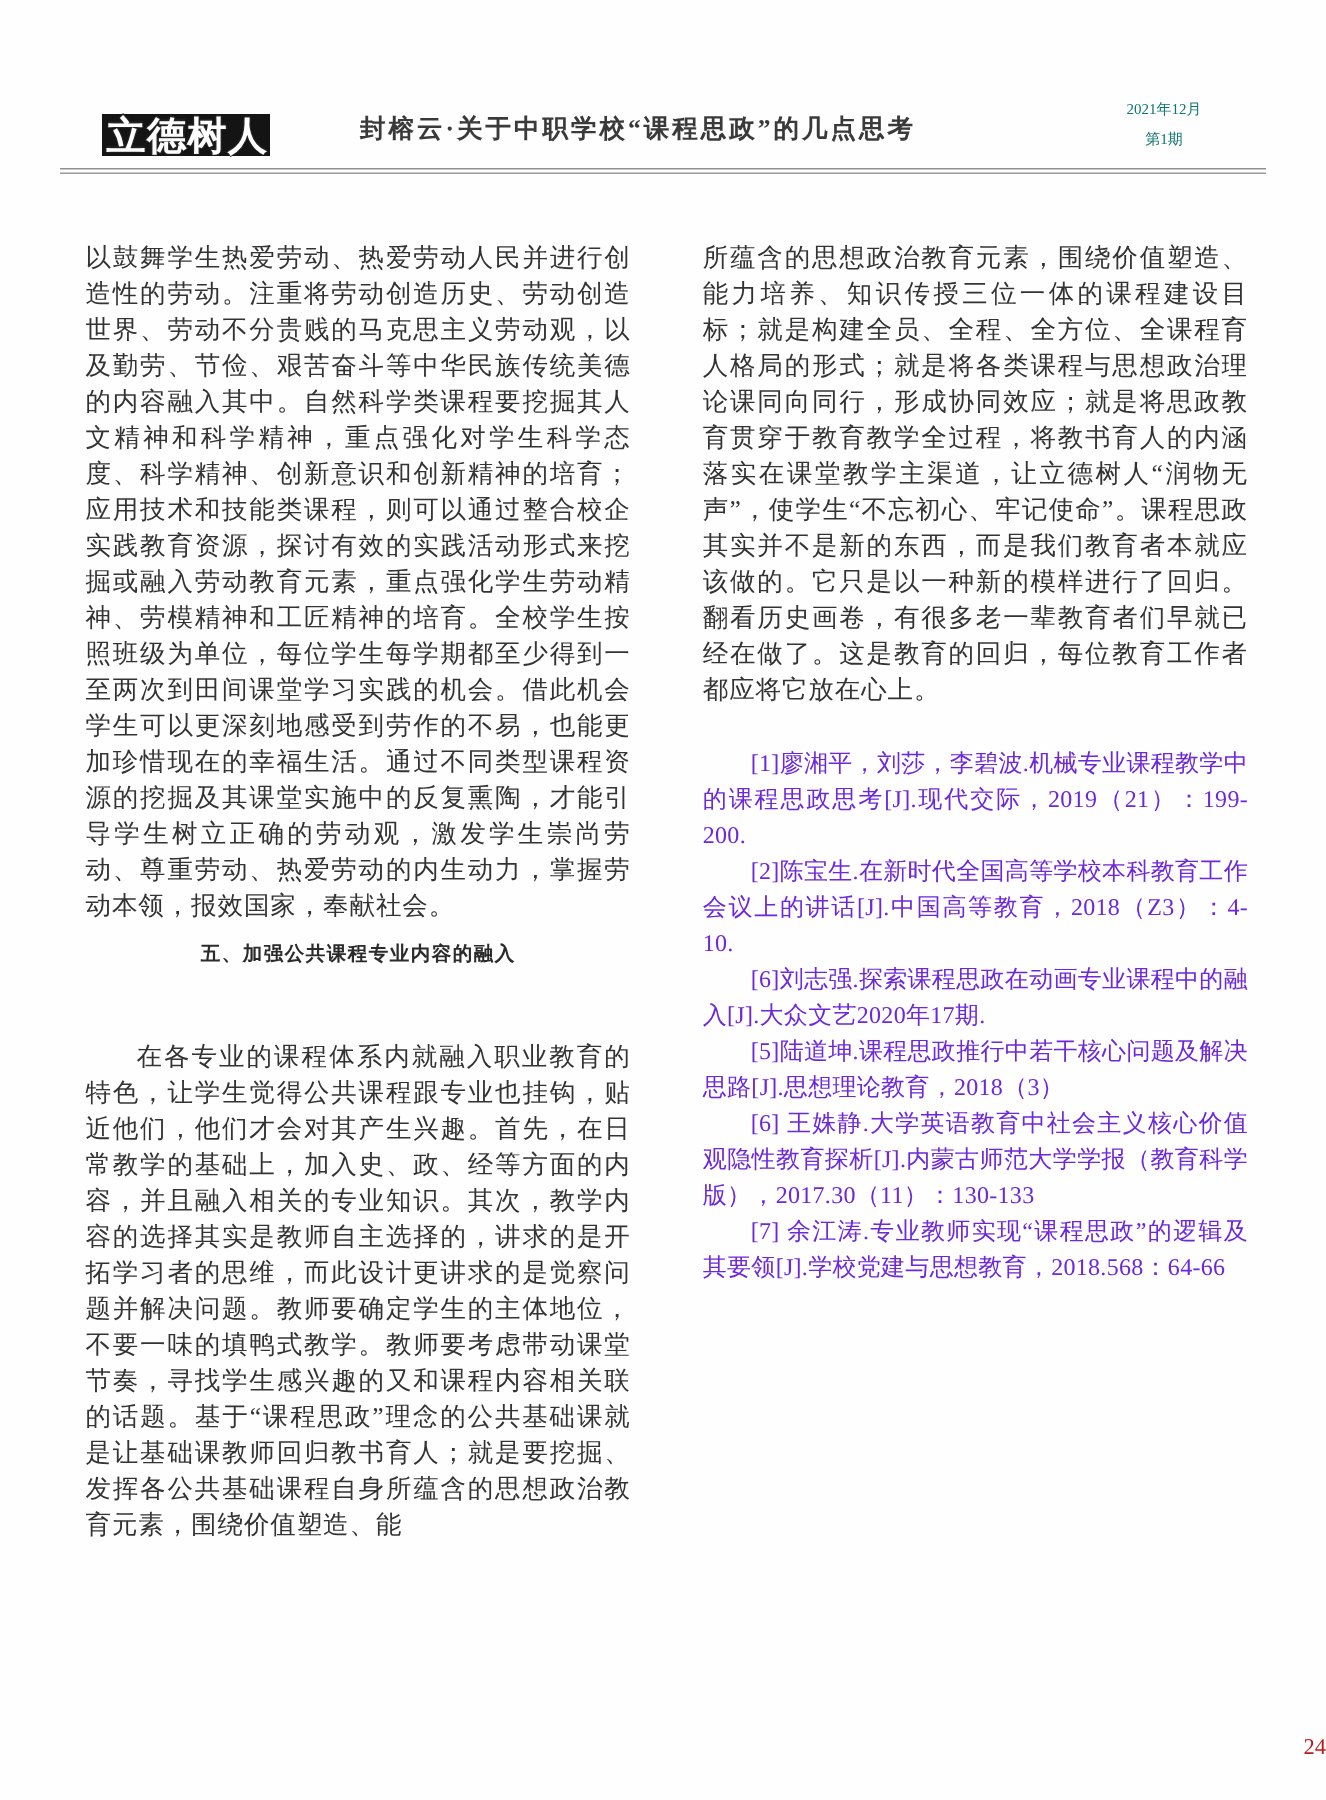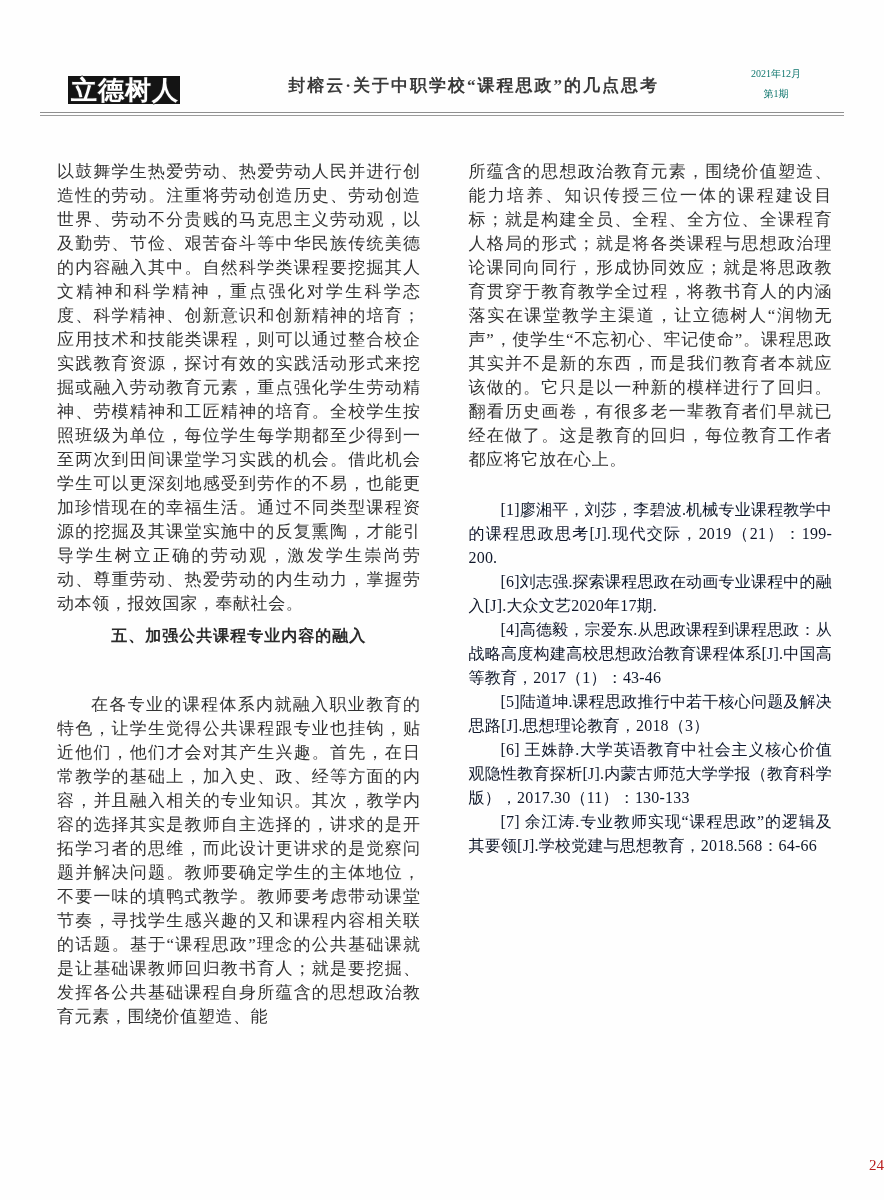--- a/index.html
+++ b/index.html
@@ -47,23 +47,23 @@
     line-height: 1;
     color: #ffffff;
     letter-spacing: 1px;
     text-shadow:
       1px 0 0 #222, -1px 0 0 #222, 0 1px 0 #222, 0 -1px 0 #222;
     white-space: nowrap;
   }
   .header-title {
     position: absolute;
     left: 200px;
-    right: 185px;
+    right: 208px;
     top: 16px;
-    text-align: right;
+    text-align: left;
     font-size: 17px;
     font-weight: bold;
     letter-spacing: 2px;
     color: #3a3a3a;
     white-space: nowrap;
   }
   .header-issue {
     position: absolute;
     right: 8px;
     top: 6px;
@@ -99,21 +99,21 @@
     text-align: justify;
     text-justify: inter-character;
     letter-spacing: 0.6px;
     color: #333;
   }
   .para { text-align: justify; }
   .para.indent { text-indent: 2em; margin-top: 44px; }
   .section-heading {
     font-family: "Liberation Sans", "DejaVu Sans", sans-serif;
     font-weight: bold;
-    font-size: 16px;
+    font-size: 13px;
     text-align: center;
     letter-spacing: 1px;
     color: #2b2b2b;
     margin: 7px 0 6px 0;
     line-height: 26px;
   }
   .ref-block { margin-top: 26px; }
   .ref-heading {
     font-family: "Liberation Sans", "DejaVu Sans", sans-serif;
     font-weight: bold;
@@ -122,21 +122,21 @@
     text-indent: 2em;
     line-height: 24px;
     margin-bottom: 2px;
   }
   .ref-item {
     font-size: 16px;
     line-height: 24px;
     text-indent: 2em;
     text-align: justify;
     letter-spacing: 0.2px;
-    color: #0f172a;
+    color: #6d28d9;
   }
   
   .footer {
     position: absolute;
     bottom: 26px;
     left: 0;
     width: 100%;
     text-align: right;
     font-size: 15px;
     color: #b91c1c;
@@ -166,22 +166,22 @@
     <div class="col">
       <p class="para">以鼓舞学生热爱劳动、热爱劳动人民并进行创造性的劳动。注重将劳动创造历史、劳动创造世界、劳动不分贵贱的马克思主义劳动观，以及勤劳、节俭、艰苦奋斗等中华民族传统美德的内容融入其中。自然科学类课程要挖掘其人文精神和科学精神，重点强化对学生科学态度、科学精神、创新意识和创新精神的培育；应用技术和技能类课程，则可以通过整合校企实践教育资源，探讨有效的实践活动形式来挖掘或融入劳动教育元素，重点强化学生劳动精神、劳模精神和工匠精神的培育。全校学生按照班级为单位，每位学生每学期都至少得到一至两次到田间课堂学习实践的机会。借此机会学生可以更深刻地感受到劳作的不易，也能更加珍惜现在的幸福生活。通过不同类型课程资源的挖掘及其课堂实施中的反复熏陶，才能引导学生树立正确的劳动观，激发学生崇尚劳动、尊重劳动、热爱劳动的内生动力，掌握劳动本领，报效国家，奉献社会。</p>
       <h3 class="section-heading">五、加强公共课程专业内容的融入</h3>
       <p class="para indent">在各专业的课程体系内就融入职业教育的特色，让学生觉得公共课程跟专业也挂钩，贴近他们，他们才会对其产生兴趣。首先，在日常教学的基础上，加入史、政、经等方面的内容，并且融入相关的专业知识。其次，教学内容的选择其实是教师自主选择的，讲求的是开拓学习者的思维，而此设计更讲求的是觉察问题并解决问题。教师要确定学生的主体地位，不要一味的填鸭式教学。教师要考虑带动课堂节奏，寻找学生感兴趣的又和课程内容相关联的话题。基于“课程思政”理念的公共基础课就是让基础课教师回归教书育人；就是要挖掘、发挥各公共基础课程自身所蕴含的思想政治教育元素，围绕价值塑造、能</p>
     </div>
 
     <div class="col">
       <p class="para">所蕴含的思想政治教育元素，围绕价值塑造、能力培养、知识传授三位一体的课程建设目标；就是构建全员、全程、全方位、全课程育人格局的形式；就是将各类课程与思想政治理论课同向同行，形成协同效应；就是将思政教育贯穿于教育教学全过程，将教书育人的内涵落实在课堂教学主渠道，让立德树人“润物无声”，使学生“不忘初心、牢记使命”。课程思政其实并不是新的东西，而是我们教育者本就应该做的。它只是以一种新的模样进行了回归。翻看历史画卷，有很多老一辈教育者们早就已经在做了。这是教育的回归，每位教育工作者都应将它放在心上。</p>
       <div class="ref-block">
         <p class="ref-item">[1]廖湘平，刘莎，李碧波.机械专业课程教学中的课程思政思考[J].现代交际，2019（21）：199-200.</p>
+        <p class="ref-item">[2]陈宝生.在新时代全国高等学校本科教育工作会议上的讲话[J].中国高等教育，2018（Z3）：4-10.</p>
         <p class="ref-item">[6]刘志强.探索课程思政在动画专业课程中的融入[J].大众文艺2020年17期.</p>
-        <p class="ref-item">[4]高德毅，宗爱东.从思政课程到课程思政：从战略高度构建高校思想政治教育课程体系[J].中国高等教育，2017（1）：43-46</p>
         <p class="ref-item">[5]陆道坤.课程思政推行中若干核心问题及解决思路[J].思想理论教育，2018（3）</p>
         <p class="ref-item">[6] 王姝静.大学英语教育中社会主义核心价值观隐性教育探析[J].内蒙古师范大学学报（教育科学版），2017.30（11）：130-133</p>
         <p class="ref-item">[7] 余江涛.专业教师实现“课程思政”的逻辑及其要领[J].学校党建与思想教育，2018.568：64-66</p>
       </div>
     </div>
 
   </div>
 
   <div class="footer">24</div>
 

